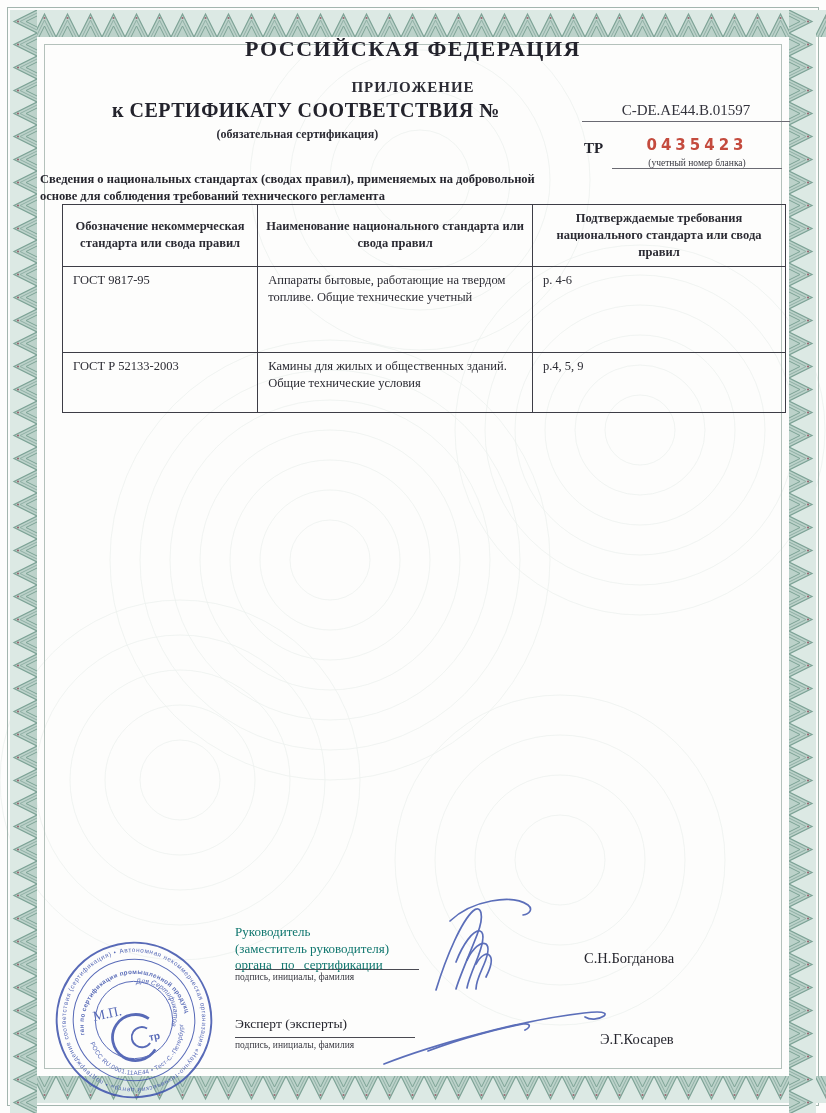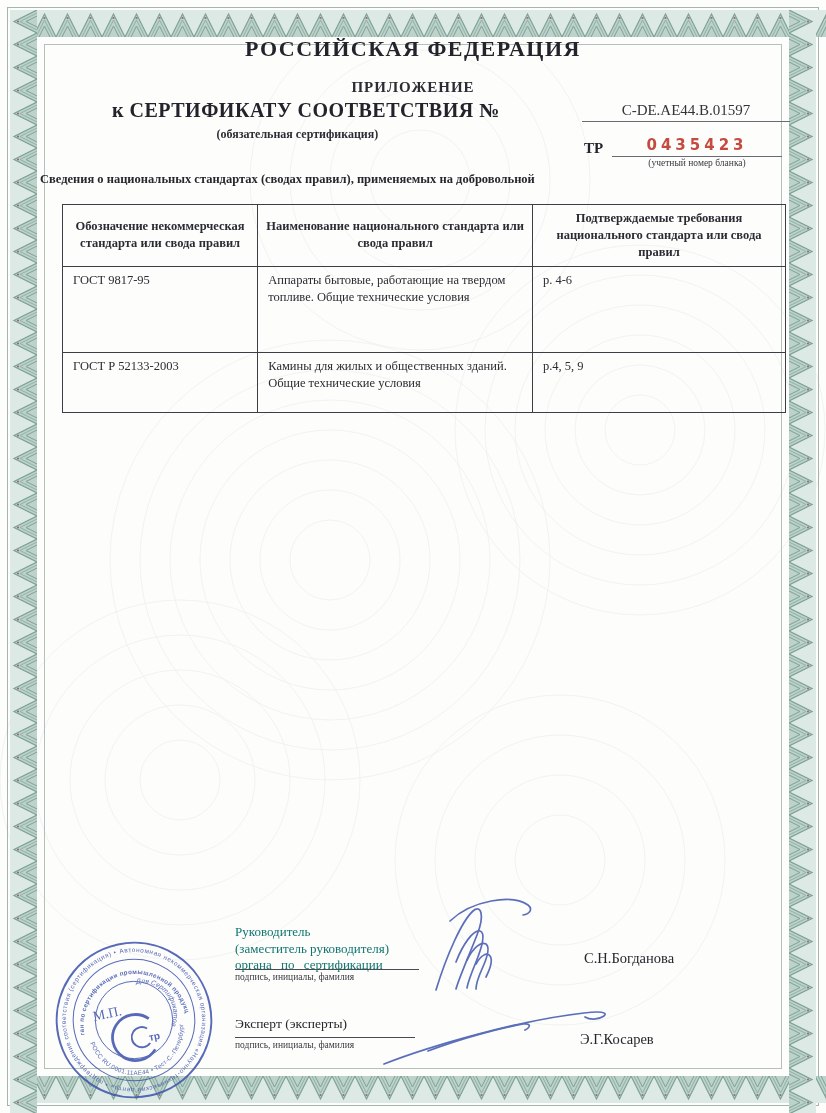--- a/index.html
+++ b/index.html
@@ -27,21 +27,21 @@
     font-size:15px;font-weight:bold;letter-spacing:1px;color:#2c2c35;}
   .cert-title{position:absolute;top:99px;left:112px;font-size:20px;font-weight:bold;
     letter-spacing:.5px;color:#23232c;white-space:nowrap;}
   .cert-number{position:absolute;top:102px;left:582px;width:208px;text-align:center;
     font-size:15px;color:#33333c;border-bottom:1px solid #6a6a72;padding-bottom:2px;}
   .mandatory{position:absolute;top:127px;left:0;width:72%;text-align:center;
     font-size:12px;font-weight:bold;color:#2c2c35;}
   .tr-label{position:absolute;top:140px;left:584px;font-size:15px;font-weight:bold;color:#23232c;}
   .blank-number{position:absolute;top:136px;left:612px;width:170px;text-align:center;
     font-family:"DejaVu Sans", sans-serif;font-size:15px;font-weight:bold;letter-spacing:4px;
-    color:#c44b3e;border-bottom:1px solid #6a6a72;padding-bottom:2px;}
+    color:#c44b3e;border-bottom:1px solid #6a6a72;padding-bottom:14px;}
   .blank-caption{position:absolute;top:158px;left:612px;width:170px;text-align:center;
     font-size:9.5px;color:#3a3a42;}
   .intro{position:absolute;top:171px;left:40px;right:40px;text-align:left;
     font-size:12.5px;font-weight:bold;line-height:1.35;color:#26262e;}
   
   table.standards{position:absolute;left:62px;top:204px;width:724px;
     border-collapse:collapse;table-layout:fixed;}
   table.standards th,table.standards td{border:1px solid #3d3d46;
     font-size:12.5px;line-height:1.35;}
   table.standards th{font-weight:bold;text-align:center;vertical-align:middle;
@@ -54,21 +54,21 @@
   td.std-name2{height:46px;}
   
   .role-head{position:absolute;left:235px;top:924px;font-size:13px;line-height:1.28;color:#0f766e;}
   .role-head .stretch{word-spacing:6px;}
   .sig-line-head{position:absolute;left:235px;top:969px;width:184px;border-top:1px solid #4a4a52;}
   .sig-caption-head{position:absolute;left:235px;top:972px;font-size:9.5px;color:#3a3a42;}
   .name-head{position:absolute;left:584px;top:950px;font-size:14.5px;color:#26262e;}
   .role-expert{position:absolute;left:235px;top:1016px;font-size:13.5px;color:#26262e;}
   .sig-line-expert{position:absolute;left:235px;top:1037px;width:180px;border-top:1px solid #4a4a52;}
   .sig-caption-expert{position:absolute;left:235px;top:1040px;font-size:9.5px;color:#3a3a42;}
-  .name-expert{position:absolute;left:580px;top:1031px;font-size:14.5px;color:#26262e;}
+  .name-expert{position:absolute;left:600px;top:1031px;font-size:14.5px;color:#26262e;}
   
   .stamp{position:absolute;left:42px;top:928px;width:184px;height:184px;opacity:.88;}
   .ink{position:absolute;left:360px;top:880px;width:270px;height:200px;pointer-events:none;}
 </style>
 </head>
 <body>
 
 <div class="page">
 
   <svg class="watermark" width="826" height="1113" viewBox="0 0 826 1113" aria-hidden="true">
@@ -172,39 +172,40 @@
   <div class="appendix">ПРИЛОЖЕНИЕ</div>
   <div class="cert-title">к СЕРТИФИКАТУ СООТВЕТСТВИЯ  №</div>
   <div class="cert-number">C-DE.AE44.B.01597</div>
   <div class="mandatory">(обязательная сертификация)</div>
   <div class="tr-label">ТР</div>
   <div class="blank-number">0435423</div>
   <div class="blank-caption">(учетный номер бланка)</div>
 
   <div class="intro">
     <div>Сведения о национальных стандартах (сводах правил), применяемых на добровольной</div>
+    <div>основе для соблюдения требований технического регламента</div>
   </div>
 
   <table class="standards">
     <colgroup>
         <col class="c1">
         <col class="c2">
         <col class="c3">
       </colgroup>
     <thead>
       <tr>
         <th>Обозначение некоммерческая стандарта или свода правил</th>
         <th>Наименование национального стандарта или свода правил</th>
         <th>Подтверждаемые требования национального стандарта или свода правил</th>
       </tr>
     </thead>
     <tbody>
       <tr>
         <td>ГОСТ 9817-95</td>
-        <td class="std-name">Аппараты бытовые, работающие на твердом топливе. Общие технические условия</td>
+        <td class="std-name">Аппараты бытовые, работающие на твердом топливе. Общие технические учетный</td>
         <td>р. 4-6</td>
       </tr>
       <tr>
         <td>ГОСТ Р 52133-2003</td>
         <td class="std-name2">Камины для жилых и общественных зданий. Общие технические условия</td>
         <td>р.4, 5, 9</td>
       </tr>
     </tbody>
   </table>
 

